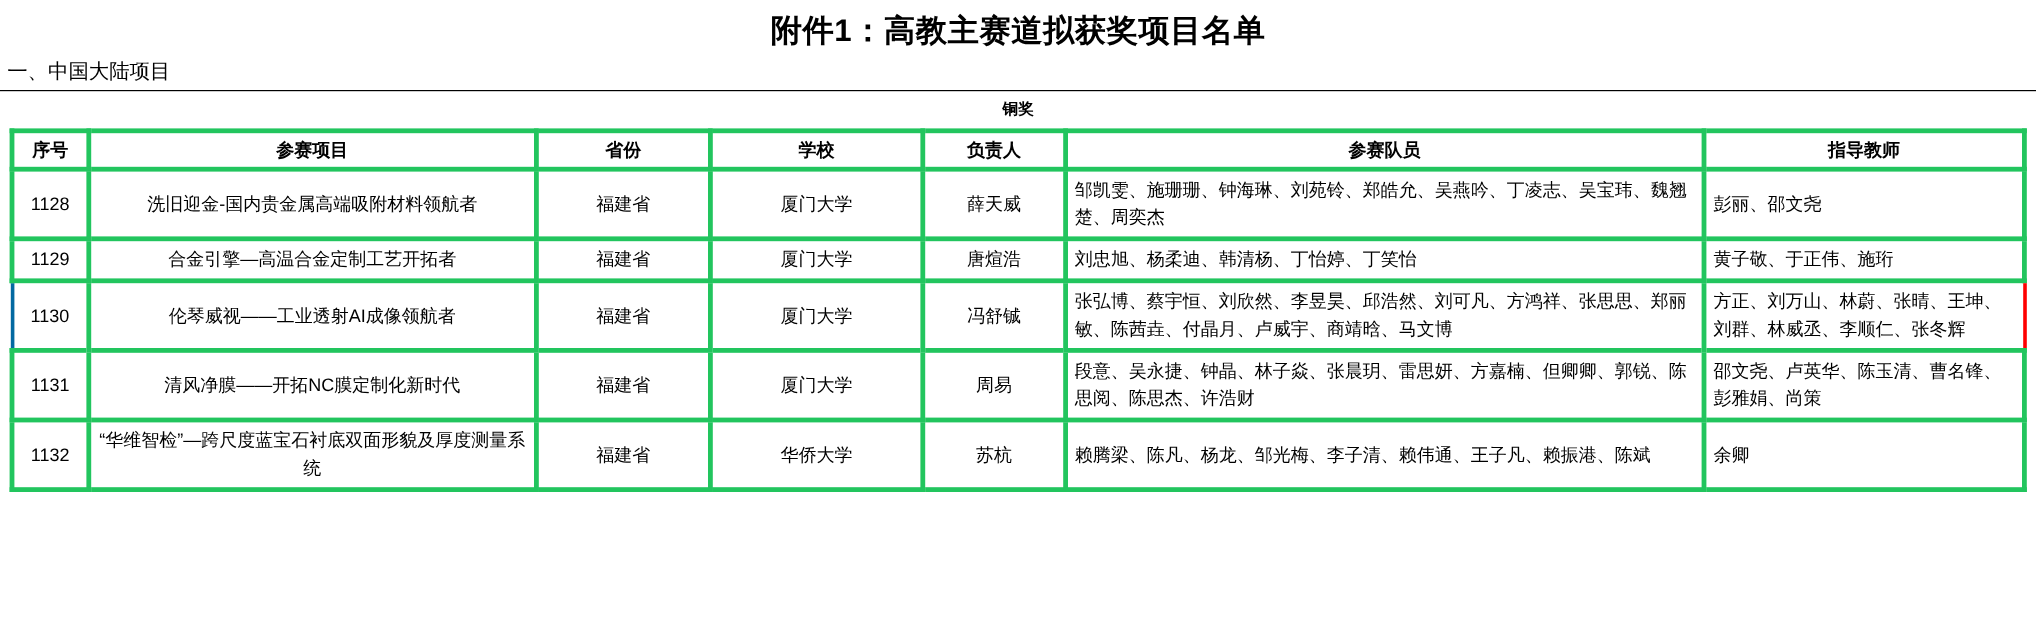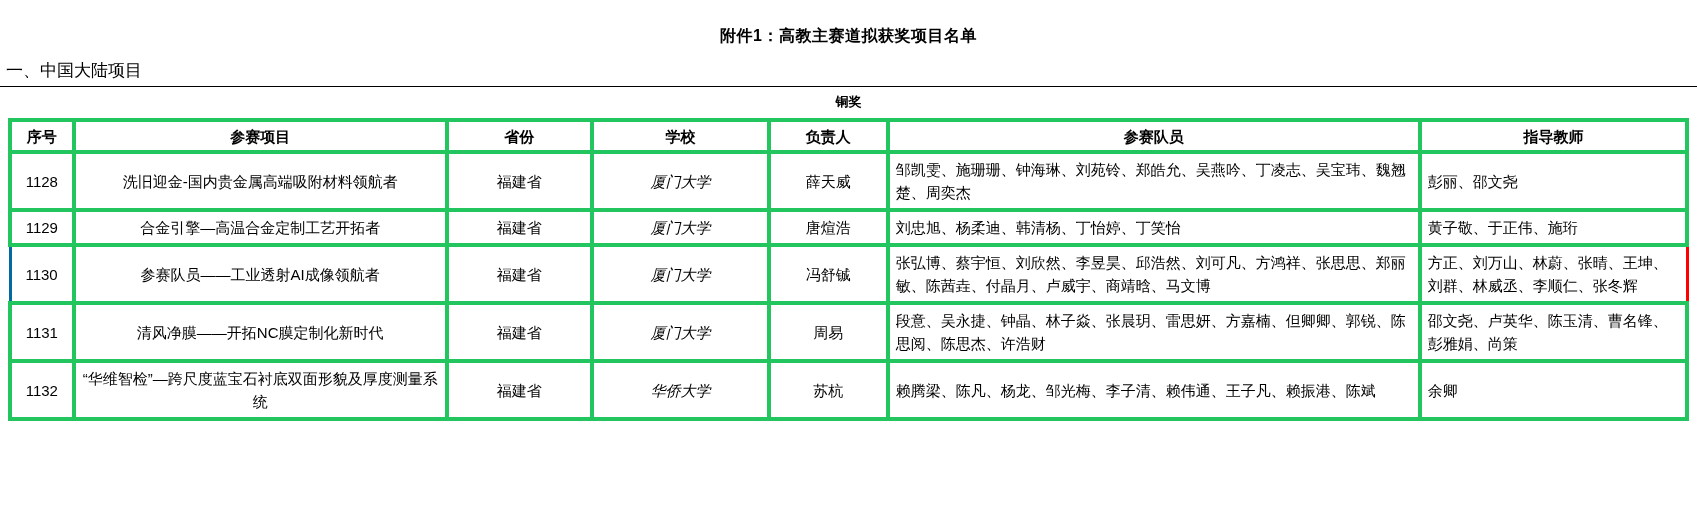--- a/index.html
+++ b/index.html
@@ -17,23 +17,23 @@
   .page {
     position: relative;
     width: 1697px;
     height: 516px;
     box-sizing: border-box;
   }
   .doc-title {
     text-align: center;
     font-family: "Liberation Sans", "DejaVu Sans", sans-serif;
     font-weight: bold;
-    font-size: 16px;
+    font-size: 26px;
     line-height: 30px;
-    padding: 21px 0 5px 0;
+    padding: 10px 0 5px 0;
     letter-spacing: 0.5px;
   }
   .section-heading {
     font-family: "Liberation Sans", "DejaVu Sans", sans-serif;
     font-size: 17px;
     line-height: 22px;
     padding: 4px 16px 4px 6px;
     border-bottom: 1px solid #000;
     margin: 0 0 0 0;
   }
@@ -62,21 +62,21 @@
   table.listing th {
     text-align: center;
     font-weight: bold;
     font-size: 15px;
     height: 26px;
     padding: 1px 4px;
   }
   td.c-idx { text-align: center; width: 48px; }
   td.c-proj { text-align: center; width: 340px; }
   td.c-prov { text-align: center; width: 125px; }
-  td.c-school { text-align: center; width: 155px; font-style: italic; }
+  td.c-school { text-align: center; width: 155px; }
   td.c-leader { text-align: center; width: 100px; }
   td.c-members { text-align: left; width: 490px; }
   td.c-teachers { text-align: left; width: 240px; }
 
   th.c-idx { width: 48px; }
   th.c-proj { width: 340px; }
   th.c-prov { width: 125px; }
   th.c-school { width: 155px; }
   th.c-leader { width: 100px; }
   th.c-members { width: 490px; }
@@ -130,21 +130,21 @@
         <td class="c-idx">1129</td>
         <td class="c-proj">合金引擎—高温合金定制工艺开拓者</td>
         <td class="c-prov">福建省</td>
         <td class="c-school">厦门大学</td>
         <td class="c-leader">唐煊浩</td>
         <td class="c-members">刘忠旭、杨柔迪、韩清杨、丁怡婷、丁笑怡</td>
         <td class="c-teachers">黄子敬、于正伟、施珩</td>
       </tr>
       <tr class="highlight-row">
         <td class="c-idx">1130</td>
-        <td class="c-proj">参赛队员——工业透射AI成像领航者</td>
+        <td class="c-proj">伦琴威视——工业透射AI成像领航者</td>
         <td class="c-prov">福建省</td>
         <td class="c-school">厦门大学</td>
         <td class="c-leader">冯舒铖</td>
         <td class="c-members">张弘博、蔡宇恒、刘欣然、李昱昊、邱浩然、刘可凡、方鸿祥、张思思、郑丽敏、陈茜垚、付晶月、卢威宇、商靖晗、马文博</td>
         <td class="c-teachers">方正、刘万山、林蔚、张晴、王坤、刘群、林威丞、李顺仁、张冬辉</td>
       </tr>
       <tr>
         <td class="c-idx">1131</td>
         <td class="c-proj">清风净膜——开拓NC膜定制化新时代</td>
         <td class="c-prov">福建省</td>

